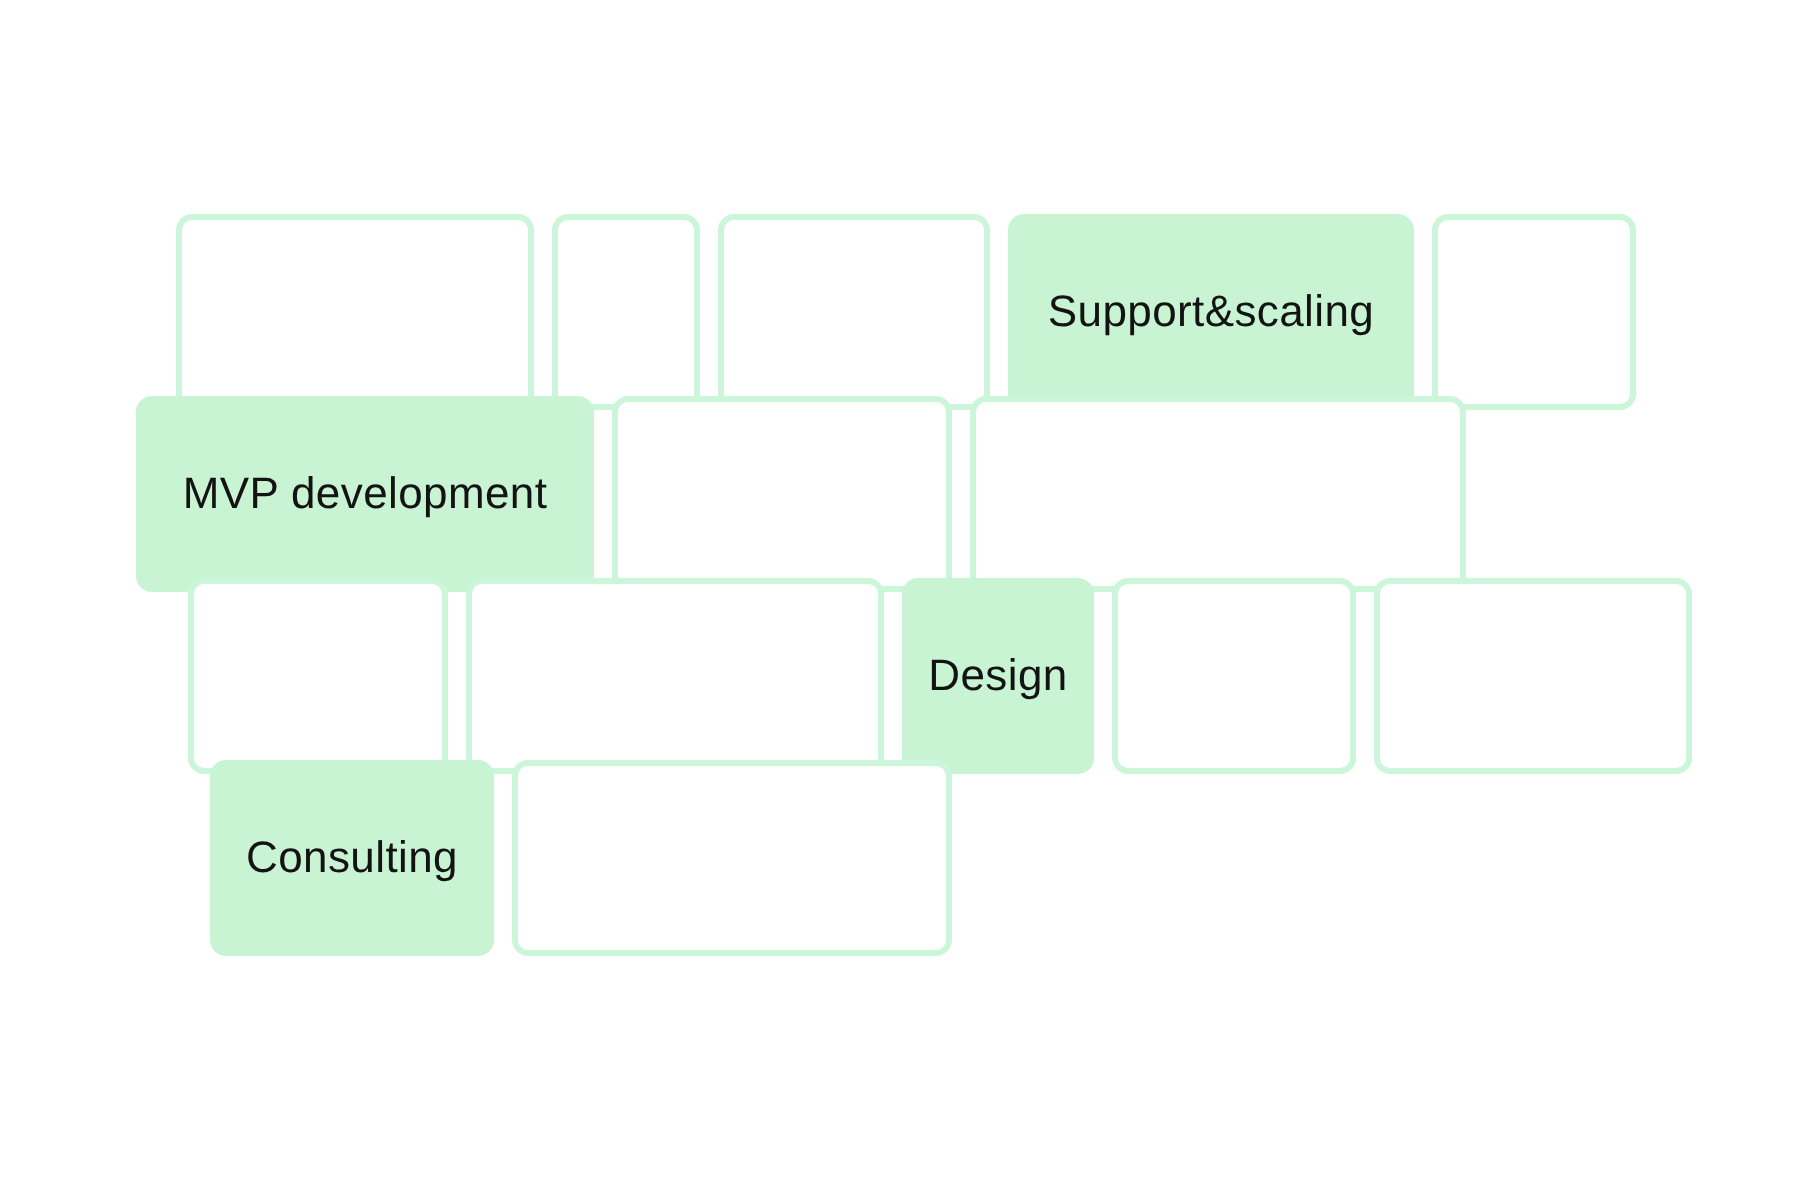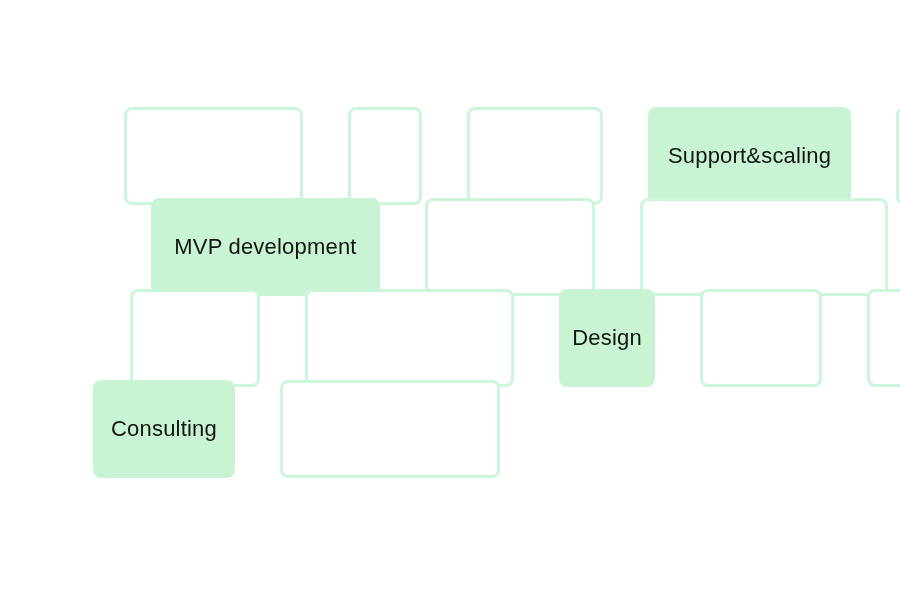--- a/index.html
+++ b/index.html
@@ -37,21 +37,20 @@
   .chip {
     box-sizing: border-box;
     height: 98px;
     border-radius: 8px;
     display: flex;
     align-items: center;
     justify-content: center;
     flex: 0 0 auto;
     background: #ffffff;
     border: 3px solid #ccf6d9;
-    margin-left: 36px;
   }
   .chip.filled {
     background: #c9f4d4;
     border: none;
   }
   .chip-label {
     font-size: 22px;
     color: #131313;
     letter-spacing: 0.2px;
     white-space: nowrap;
@@ -64,36 +63,36 @@
   <div class="rows">
       <div class="row" style="padding-left: 88px;">
         <div class="chip" style="width: 179px;"></div>
         <div class="chip" style="width: 74px;"></div>
         <div class="chip" style="width: 136px;"></div>
         <div class="chip filled" style="width: 203px;">
           <span class="chip-label">Support&amp;scaling</span>
         </div>
         <div class="chip" style="width: 102px;"></div>
       </div>
-      <div class="row" style="padding-left: 115px;">
+      <div class="row" style="padding-left: 68px;">
         <div class="chip filled" style="width: 229px;">
           <span class="chip-label">MVP development</span>
         </div>
         <div class="chip" style="width: 170px;"></div>
         <div class="chip" style="width: 248px;"></div>
       </div>
       <div class="row" style="padding-left: 94px;">
         <div class="chip" style="width: 130px;"></div>
         <div class="chip" style="width: 209px;"></div>
         <div class="chip filled" style="width: 96px;">
           <span class="chip-label">Design</span>
         </div>
         <div class="chip" style="width: 122px;"></div>
         <div class="chip" style="width: 159px;"></div>
       </div>
-      <div class="row" style="padding-left: 57px;">
+      <div class="row" style="padding-left: 105px;">
         <div class="chip filled" style="width: 142px;">
           <span class="chip-label">Consulting</span>
         </div>
         <div class="chip" style="width: 220px;"></div>
       </div>
     </div>
 </div>
 
 </body></html>

